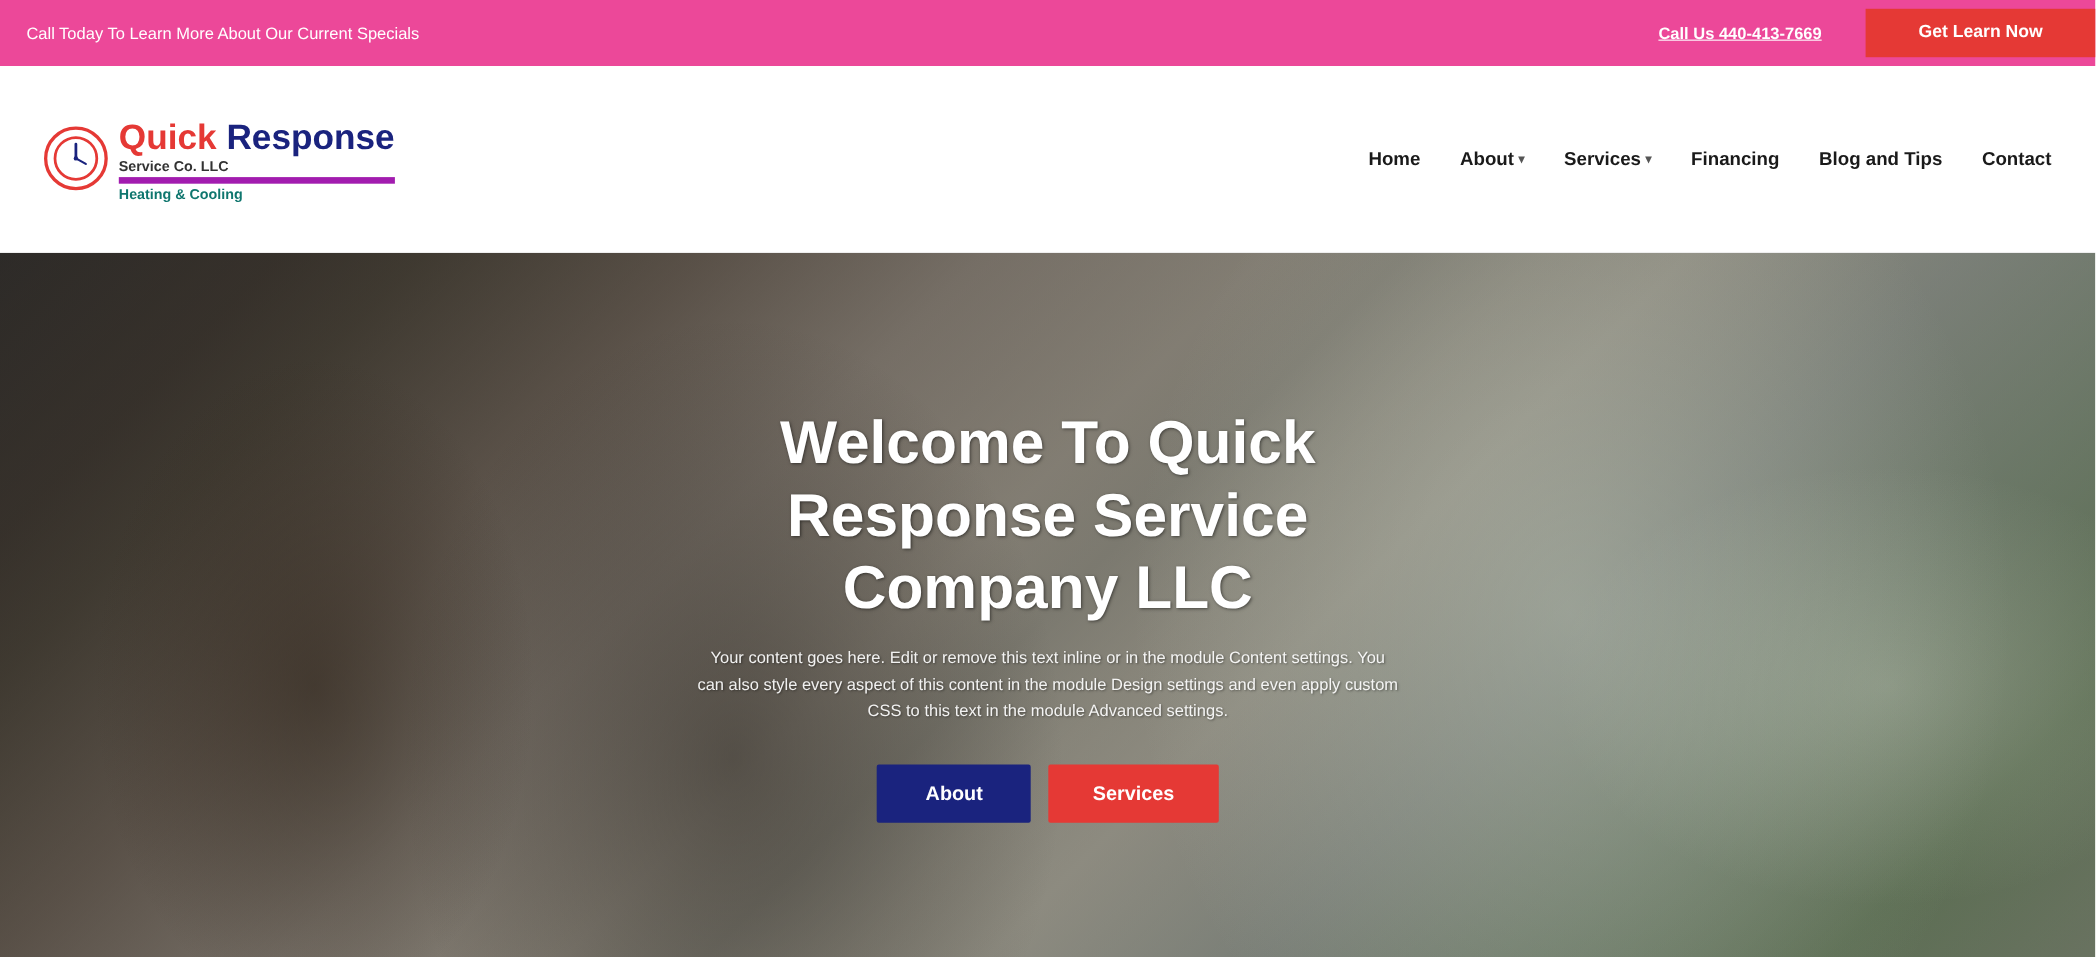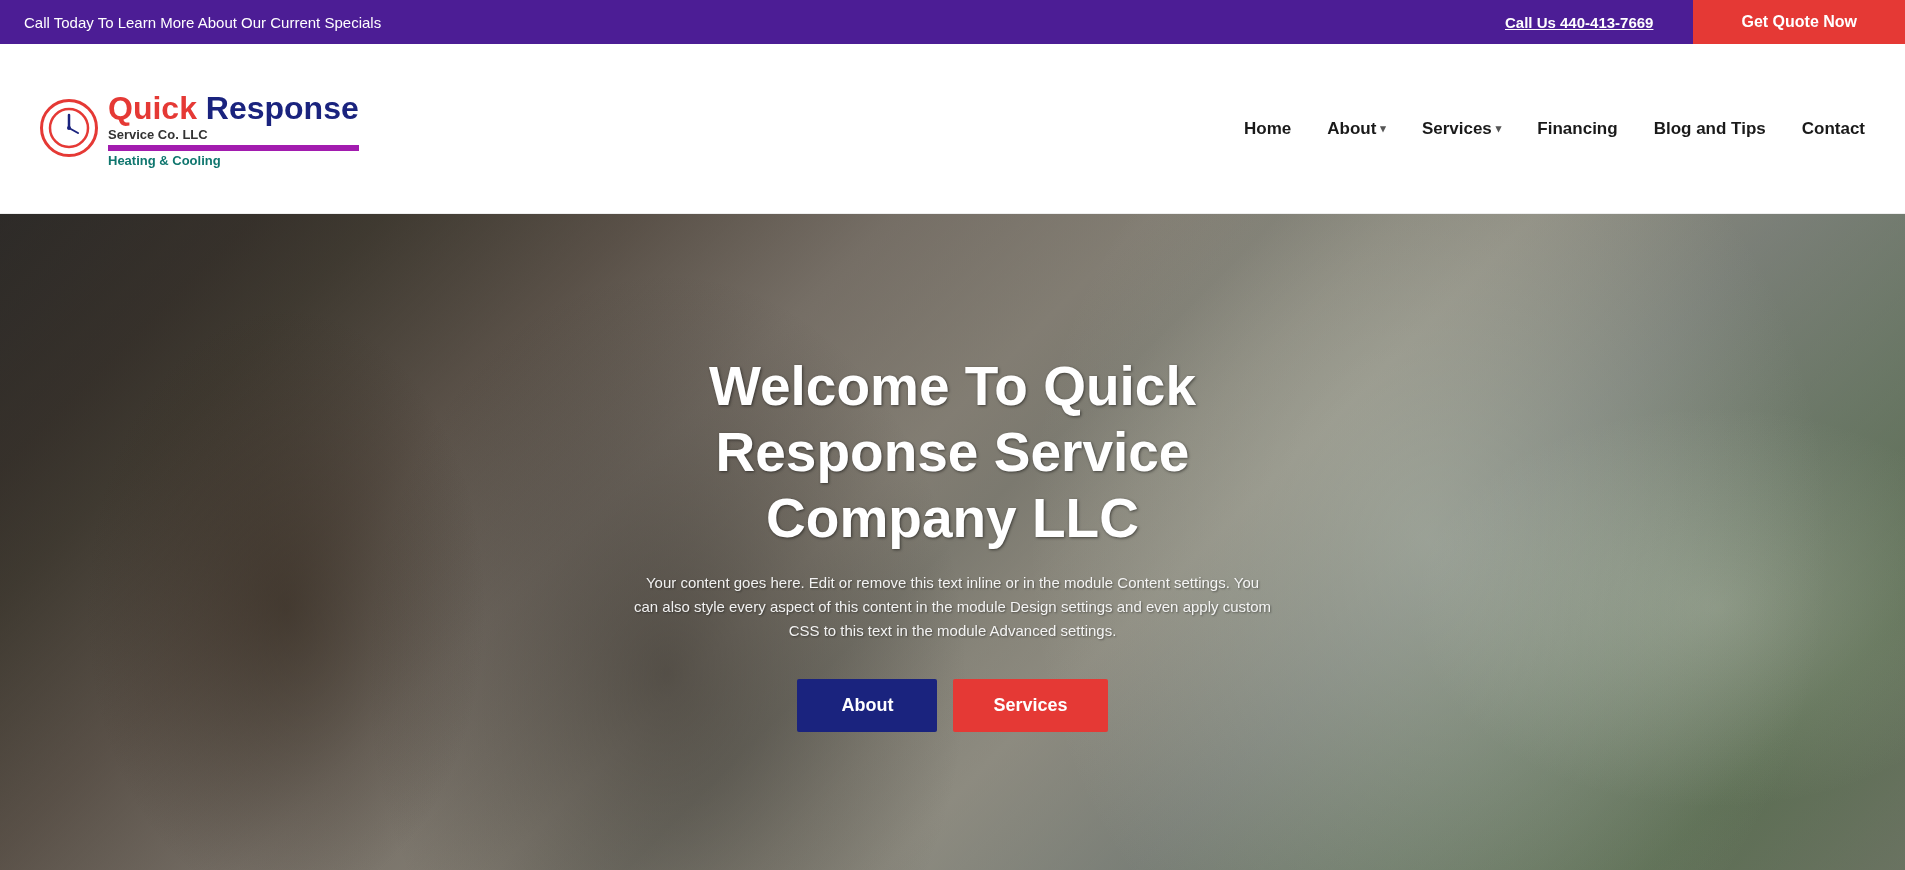--- a/index.html
+++ b/index.html
@@ -2,23 +2,23 @@
 <html><head>
   <meta charset="utf-8">
   <style>
     * { margin: 0; padding: 0; box-sizing: border-box; }
     body { font-family: 'Arial', sans-serif; width: 1905px; overflow-x: hidden; }
 
     
     .top-bar {
       display: flex;
       align-items: center;
-      background-color: #4c1d95;
-      color: white;
-      height: 44px;
+      background-color: #ec4899;
+      color: white;
+      height: 60px;
     }
     .top-bar-left {
       flex: 1;
       padding-left: 24px;
       font-size: 15px;
       font-weight: 500;
     }
     .top-bar-phone {
       padding: 0 40px;
       font-size: 15px;
@@ -216,21 +216,21 @@
       cursor: pointer;
       border-radius: 2px;
     }
   </style>
 </head>
 <body>
 
 <div class="top-bar">
   <span class="top-bar-left">Call Today To Learn More About Our Current Specials</span>
   <span class="top-bar-phone">Call Us 440-413-7669</span>
-  <div class="top-bar-quote">Get Quote Now</div>
+  <div class="top-bar-quote">Get Learn Now</div>
 </div>
 
 <header class="header">
   <div class="logo">
     <div class="logo-circle">
       <svg class="logo-clock" viewBox="0 0 42 42" xmlns="http://www.w3.org/2000/svg">
         <circle cx="21" cy="21" r="19" fill="none" stroke="#e53935" stroke-width="2.5"></circle>
         <line x1="21" y1="21" x2="21" y2="8" stroke="#1a237e" stroke-width="2.5" stroke-linecap="round"></line>
         <line x1="21" y1="21" x2="30" y2="26" stroke="#1a237e" stroke-width="2" stroke-linecap="round"></line>
         <circle cx="21" cy="21" r="2" fill="#1a237e"></circle>

